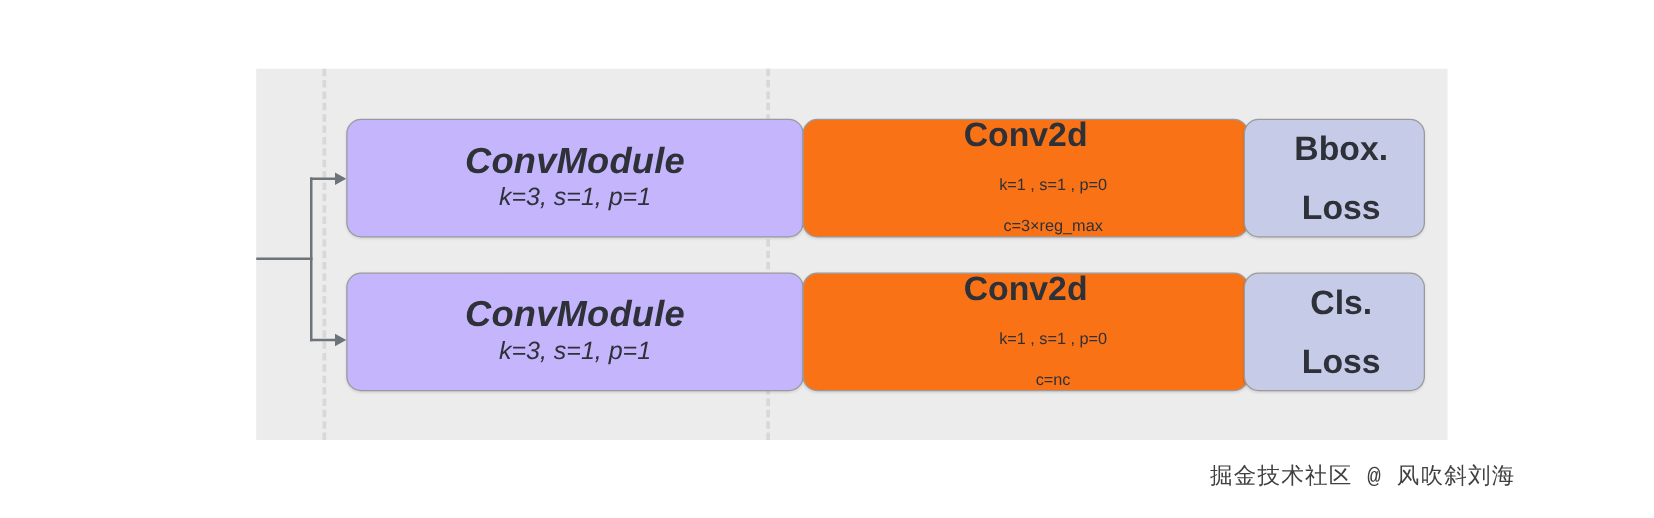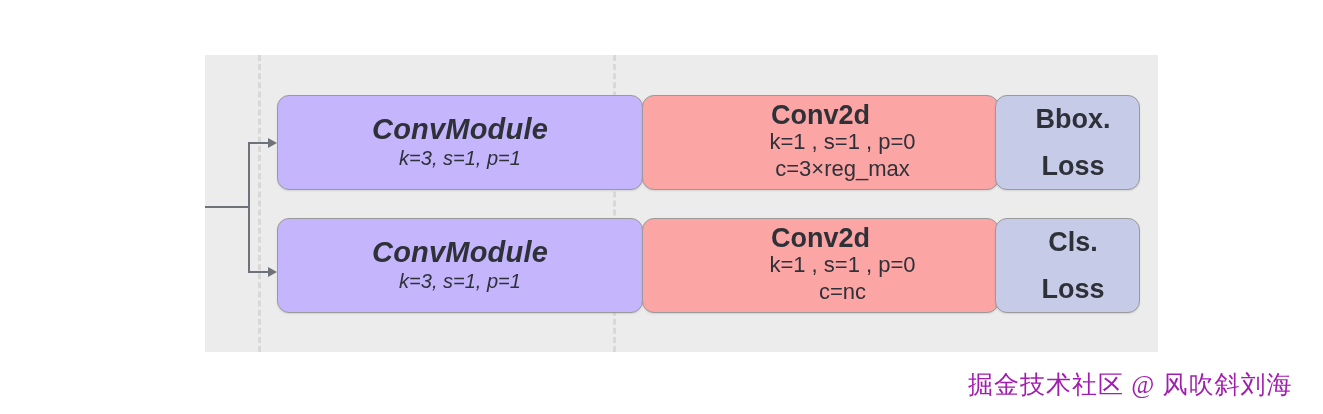--- a/index.html
+++ b/index.html
@@ -67,24 +67,25 @@
     font-style: italic;
   }
   .node-conv .title { font-size: 29px; letter-spacing: 0.2px; }
   .node-conv .sub   { font-size: 20px; margin-top: 2px; }
 
   
   .node-conv2d {
     left: 437px;
     width: 357px;
     height: 95px;
-    background: #fca5a5;
+    background: #f97316;
+    justify-content: space-between;
   }
   .node-conv2d .title { font-size: 27px; margin-top: -2px; }
-  .node-conv2d .sub   { font-size: 22px; margin-left: 44px; }
+  .node-conv2d .sub   { font-size: 13px; margin-left: 44px; }
   .node-conv2d .sub:first-of-type { margin-top: 2px; }
 
   
   .node-loss {
     left: 790px;
     width: 145px;
     height: 95px;
     background: #c6cbe8;
     padding-left: 11px;
   }
@@ -130,23 +131,23 @@
   #edge-conv2d-to-loss-top    { left: 757px; top: 87px;  width: 25px; }
   #edge-conv2d-to-loss-bottom { left: 757px; top: 216px; width: 25px; }
   #arrow-loss-top    { left: 780px; top: 82.5px; }
   #arrow-loss-bottom { left: 780px; top: 211.5px; }
 
   
   #watermark {
     position: absolute;
     left: 968px;
     top: 368px;
-    font-size: 25px;
-    color: #a21caf;
-    font-family: Liberation Serif, serif;
+    font-size: 18px;
+    color: #404040;
+    font-family: Liberation Mono, monospace;
     white-space: nowrap;
     letter-spacing: 1px;
   }
 </style>
 </head>
 <body>
 
 <div id="diagram-panel">
 
   <div class="stage-divider" id="stage-divider-1"></div>

